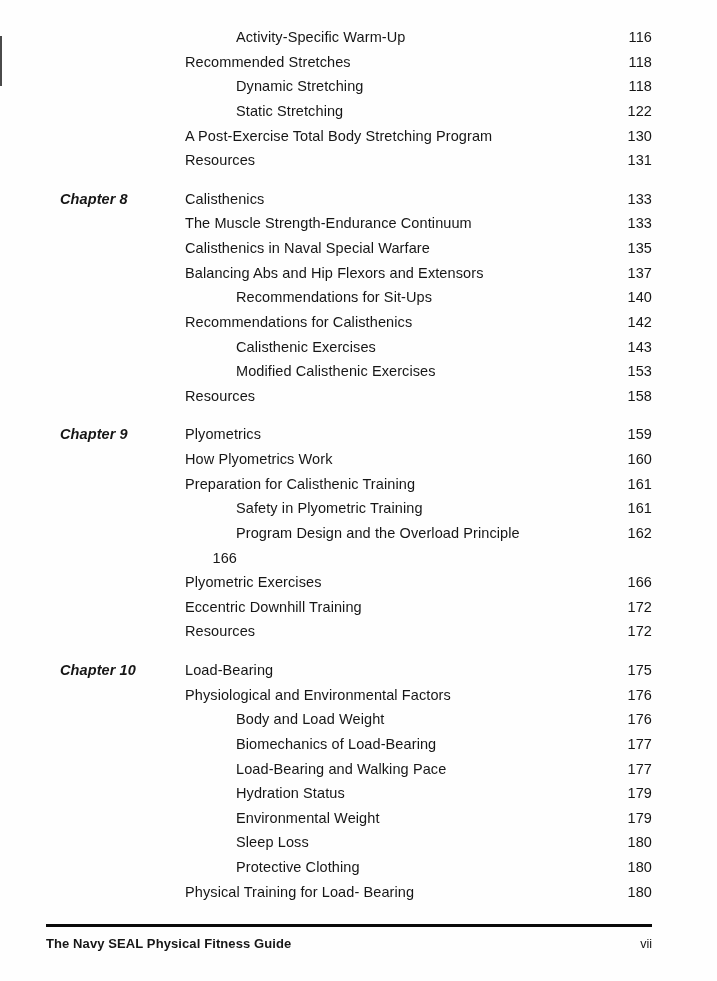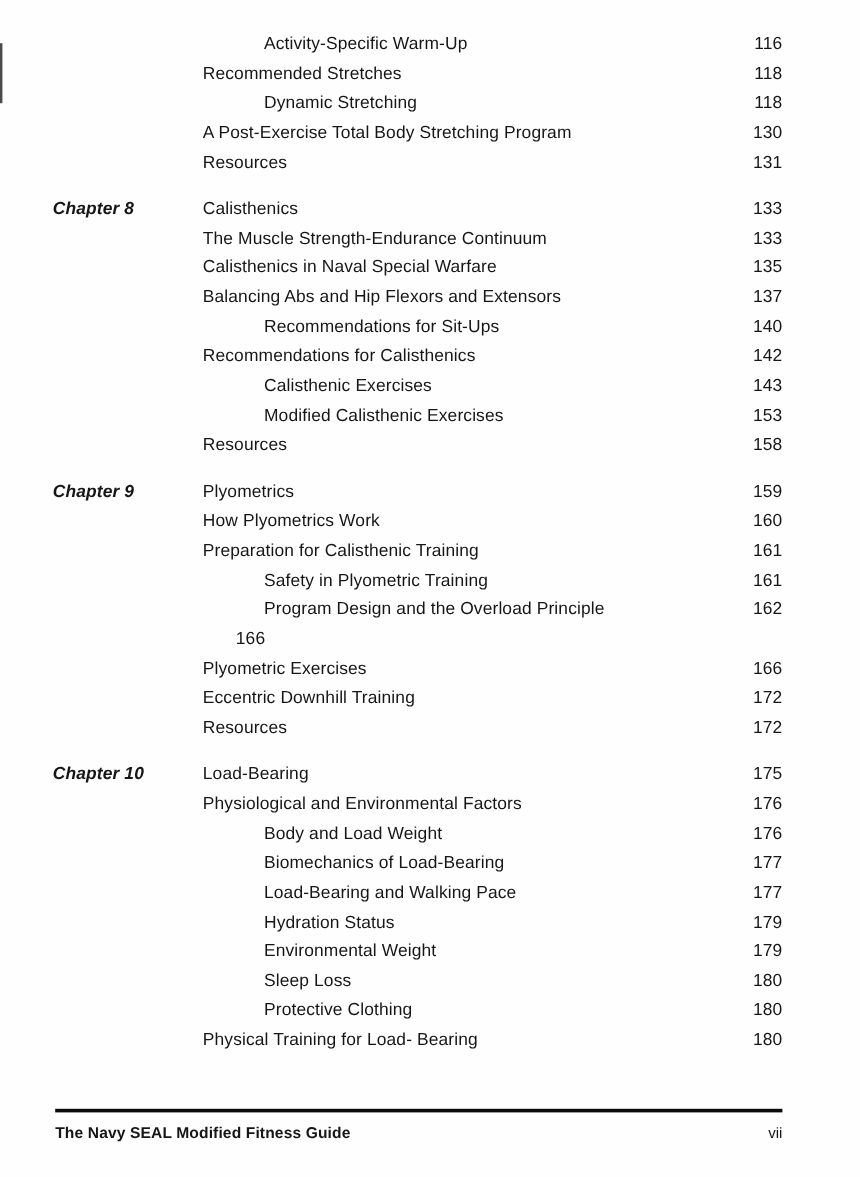--- a/index.html
+++ b/index.html
@@ -12,21 +12,21 @@
     width: 717px;
     height: 981px;
     background: #fefefe;
     font-family: "Liberation Sans", "DejaVu Sans", sans-serif;
     color: #161616;
     overflow: hidden;
   }
   .toc {
     position: absolute;
     top: 25px;
-    left: 44px;
+    left: 60px;
     right: 65px;
   }
   .toc-section + .toc-section {
     margin-top: 14px;
   }
   .row {
     display: flex;
     align-items: baseline;
     line-height: 24.63px;
     font-size: 14.5px;
@@ -107,20 +107,25 @@
           <span class="title-cell">Recommended Stretches</span>
           <span class="page-cell">118</span>
         </div>
         <div class="row">
           <span class="chapter-cell"></span>
           <span class="title-cell indent-1">Dynamic Stretching</span>
           <span class="page-cell">118</span>
         </div>
         <div class="row">
           <span class="chapter-cell"></span>
+          <span class="title-cell indent-1">Static Stretching</span>
+          <span class="page-cell">122</span>
+        </div>
+        <div class="row">
+          <span class="chapter-cell"></span>
           <span class="title-cell">A Post-Exercise Total Body Stretching Program</span>
           <span class="page-cell">130</span>
         </div>
         <div class="row">
           <span class="chapter-cell"></span>
           <span class="title-cell">Resources</span>
           <span class="page-cell">131</span>
         </div>
       </div>
       <div class="toc-section">
@@ -266,17 +271,17 @@
           <span class="chapter-cell"></span>
           <span class="title-cell">Physical Training for Load- Bearing</span>
           <span class="page-cell">180</span>
         </div>
       </div>
     </div>
 
   <div class="footer">
     <div class="footer-rule"></div>
     <div class="footer-row">
-      <span class="footer-left">The Navy SEAL Modified Fitness Guide</span>
+      <span class="footer-left">The Navy SEAL Physical Fitness Guide</span>
       <span class="footer-right">vii</span>
     </div>
   </div>
 </div>
 
 </body></html>

